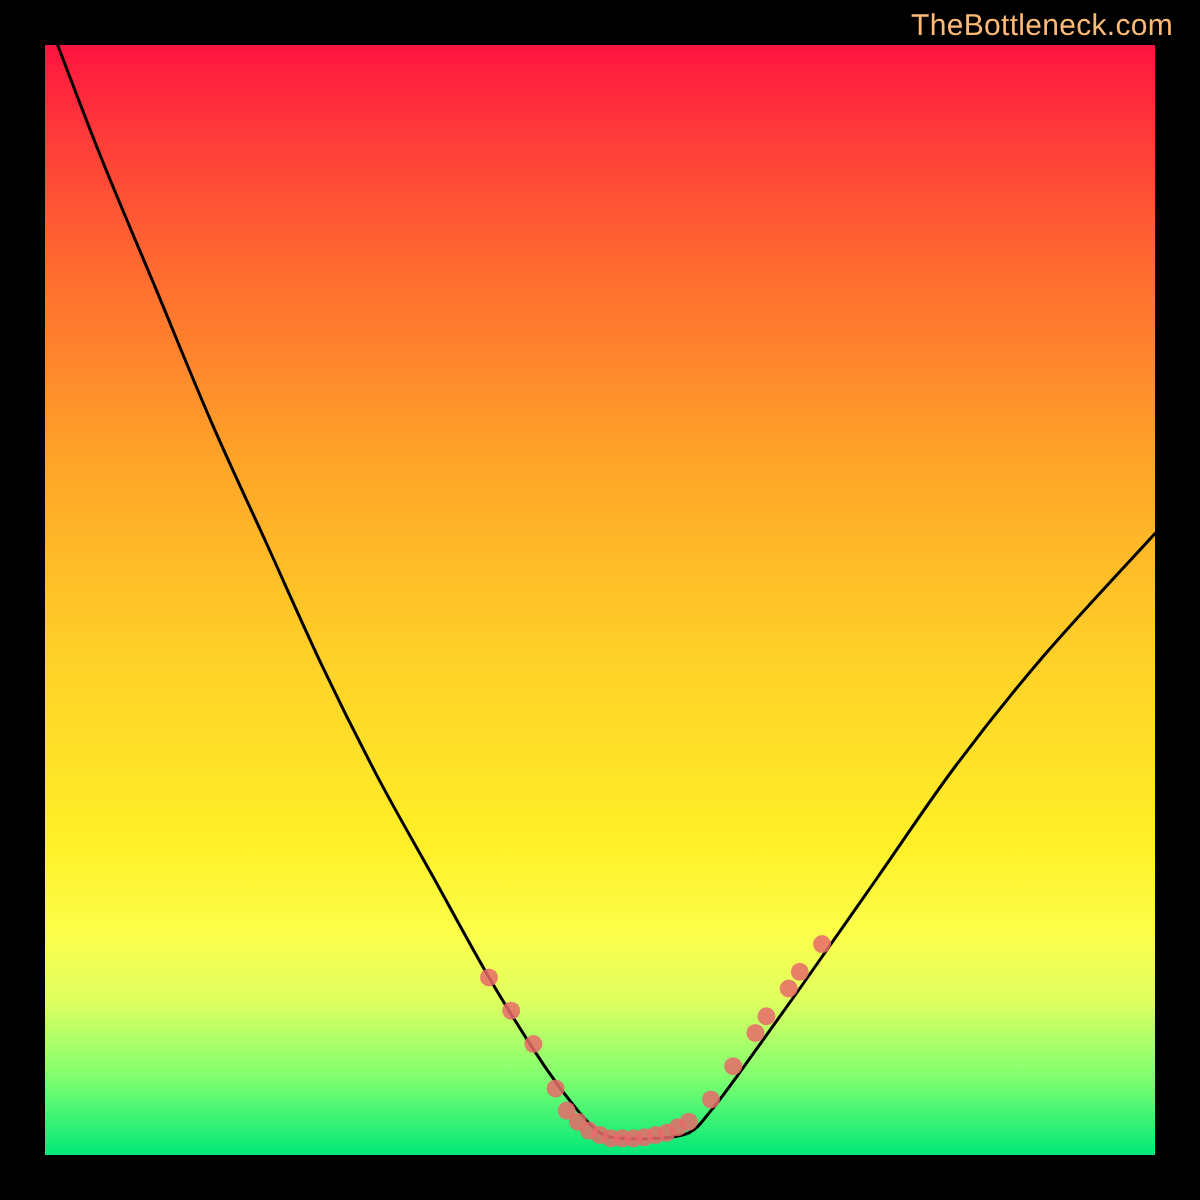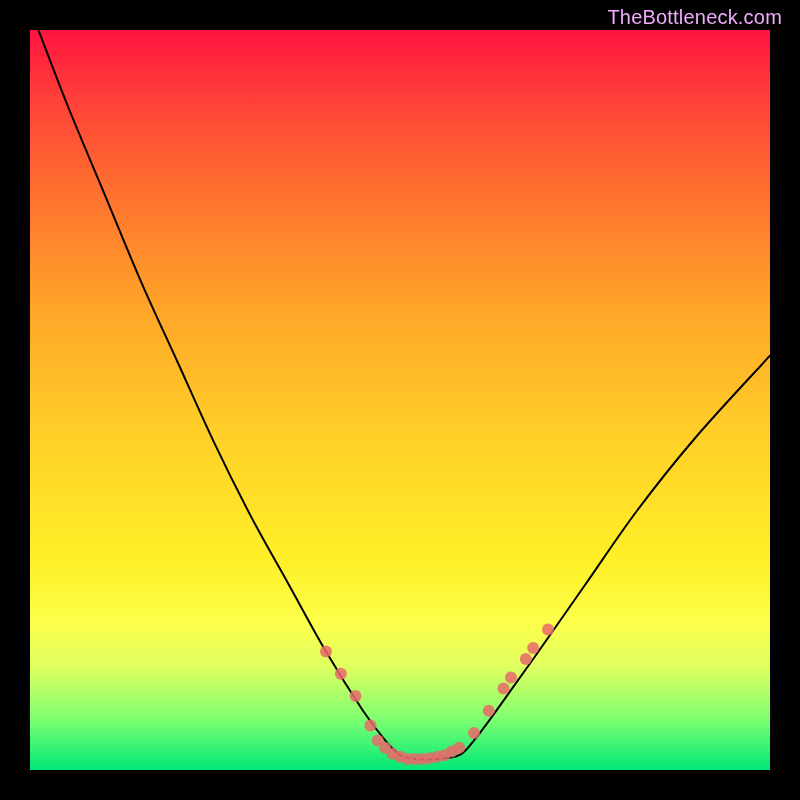--- a/index.html
+++ b/index.html
@@ -27,21 +27,21 @@
       #e0ff60 86%,
       #80ff70 93%,
       #00e878 100%);
   }
   .watermark {
     position: absolute;
     top: 6px;
     right: 18px;
     font-family: Arial, Helvetica, sans-serif;
     font-size: 20px;
-    color: #f0abfc;
+    color: #fdba74;
     letter-spacing: 0.2px;
   }
   svg.plot {
     position: absolute;
     top: 30px;
     left: 30px;
     width: 740px;
     height: 740px;
   }
 </style>

